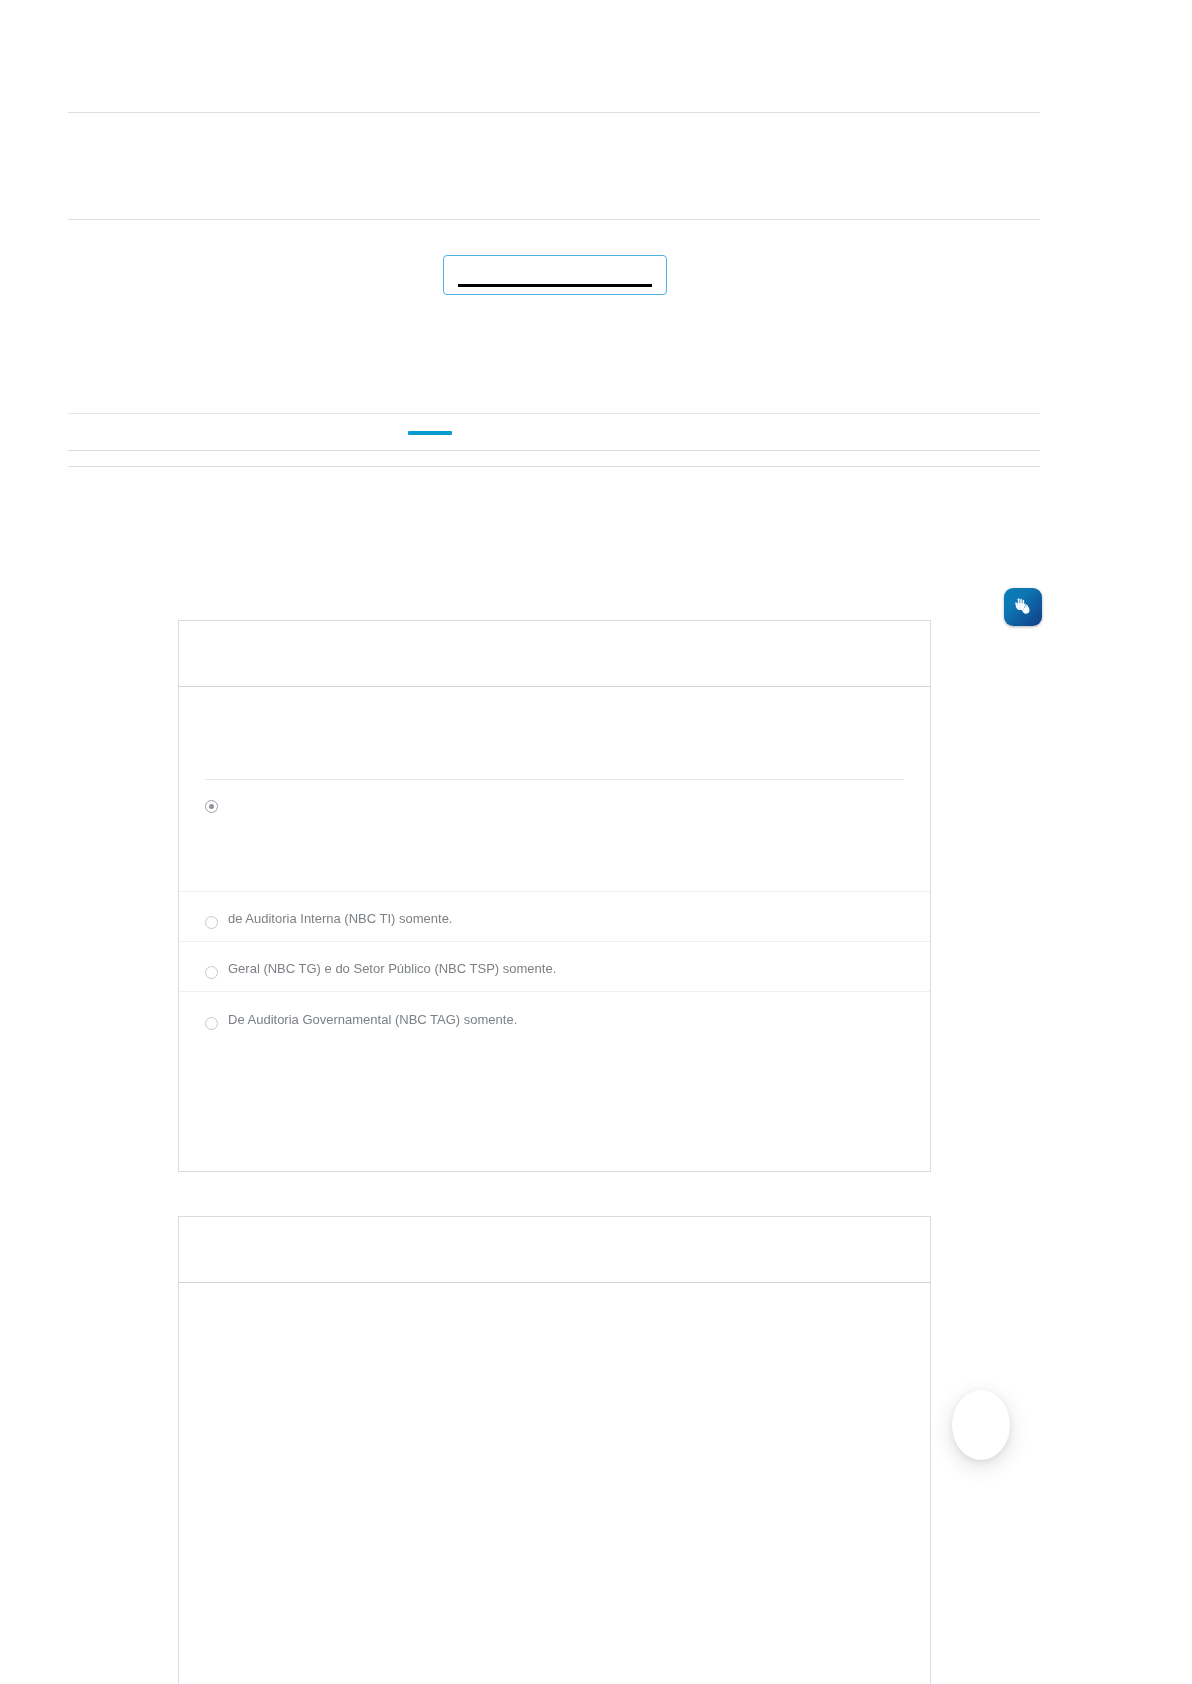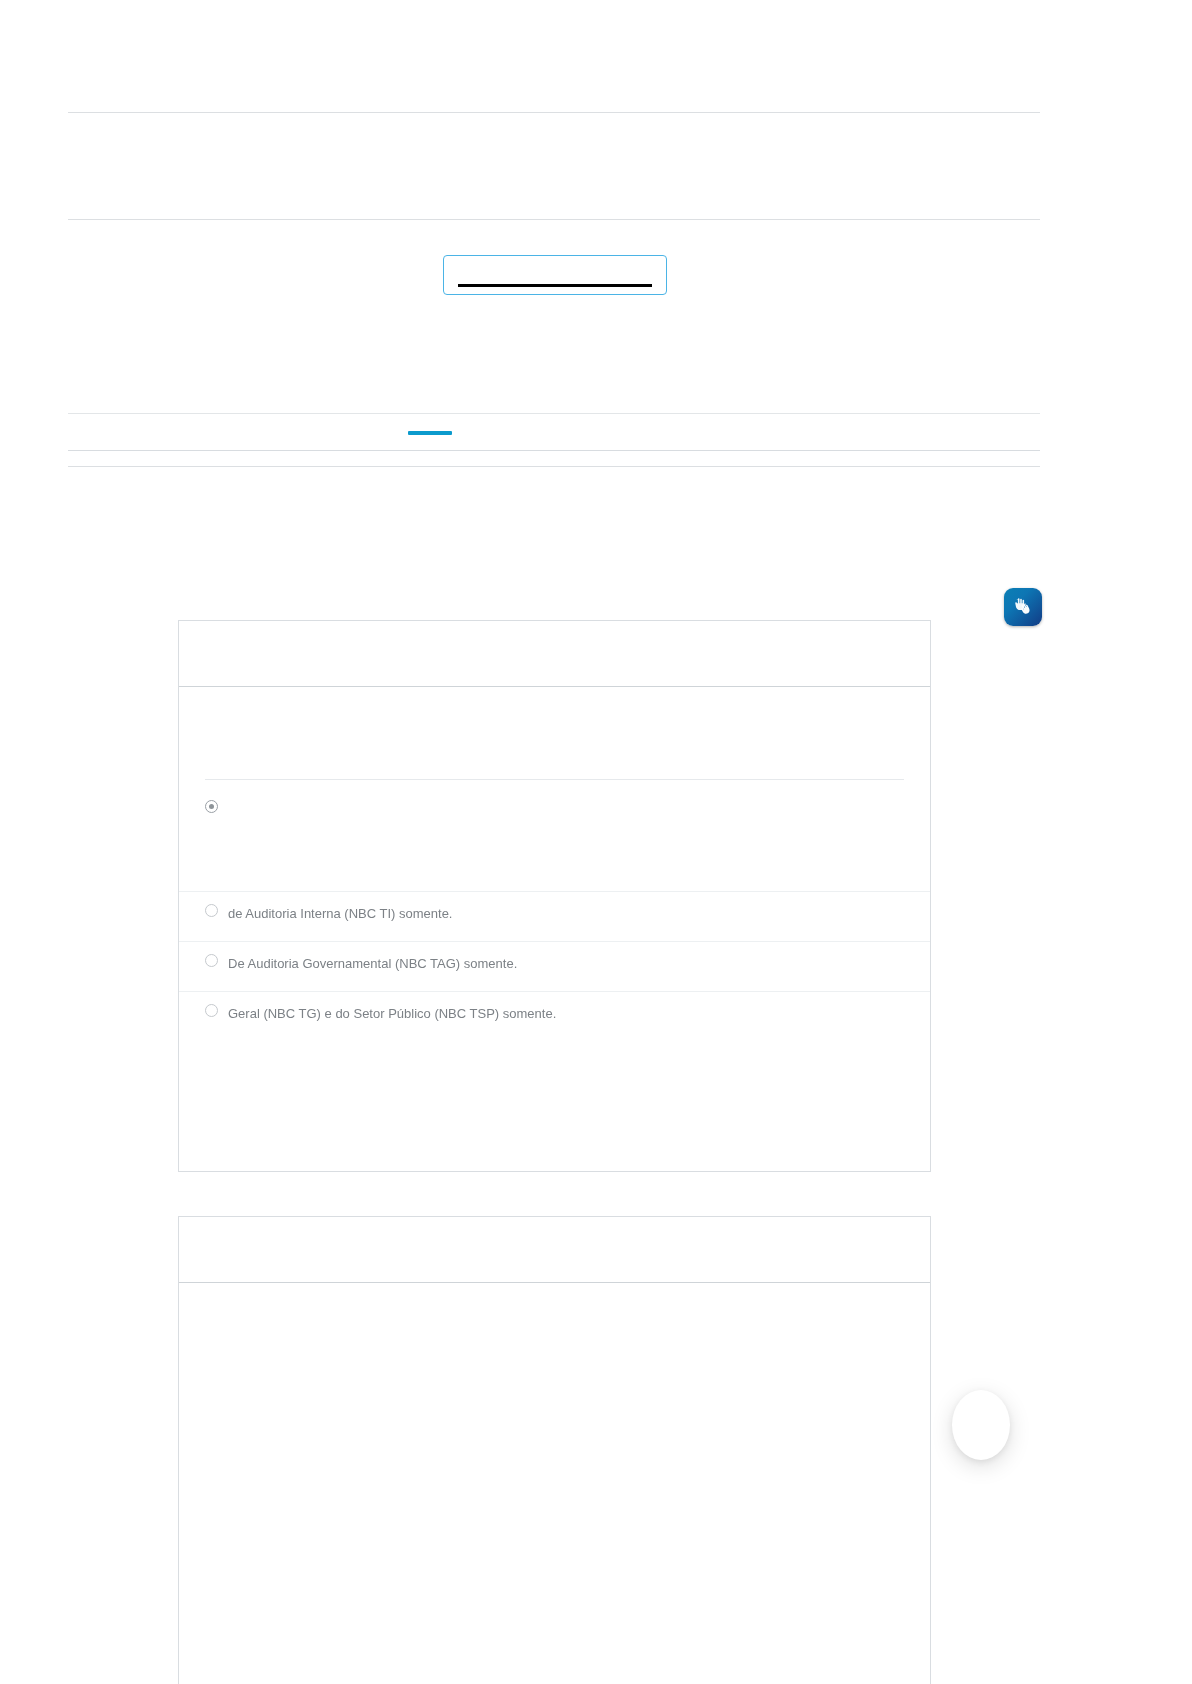--- a/index.html
+++ b/index.html
@@ -104,21 +104,21 @@
   .q-statement {
     position:relative; padding:22px 26px 10px 26px;
     font-size:13px; line-height:20px; color:#ffffff; min-height:92px;
   }
   .q-divider {
     height:0; border-top:1px solid #e6e9ec; margin:0 26px;
   }
 
   
   .option {
-    position:relative; display:flex; align-items:flex-start;
+    position:relative; display:flex; align-items:flex-end;
     gap:10px; padding:12px 26px; min-height:50px;
     border-bottom:1px solid #edf0f2;
     cursor:pointer;
   }
   .option:last-child { border-bottom:0; }
   .option.tall { display:block; padding-bottom:16px; }
   .radio {
     flex:0 0 auto; width:13px; height:13px; border-radius:50%;
     border:1px solid #c5c9cd; background:#fff; position:relative;
   }
@@ -199,26 +199,26 @@
       <span class="option-label"></span>
     </div>
 
     <div class="option">
       <span class="radio"></span>
       <span class="option-label">de Auditoria Interna (NBC TI) somente.</span>
     </div>
 
     <div class="option">
       <span class="radio"></span>
-      <span class="option-label">De  Auditoria Governamental (NBC TAG) somente.</span>
+      <span class="option-label">Geral (NBC TG) e do Setor Público (NBC TSP) somente.</span>
     </div>
 
     <div class="option">
       <span class="radio"></span>
-      <span class="option-label">Geral (NBC TG) e do Setor Público (NBC TSP) somente.</span>
+      <span class="option-label">De  Auditoria Governamental (NBC TAG) somente.</span>
     </div>
 
   </div>
 </div>
 
 <div class="card" id="card-2">
   <div class="card-header">
     <div class="card-header-text"></div>
   </div>
   <div class="card-body">

